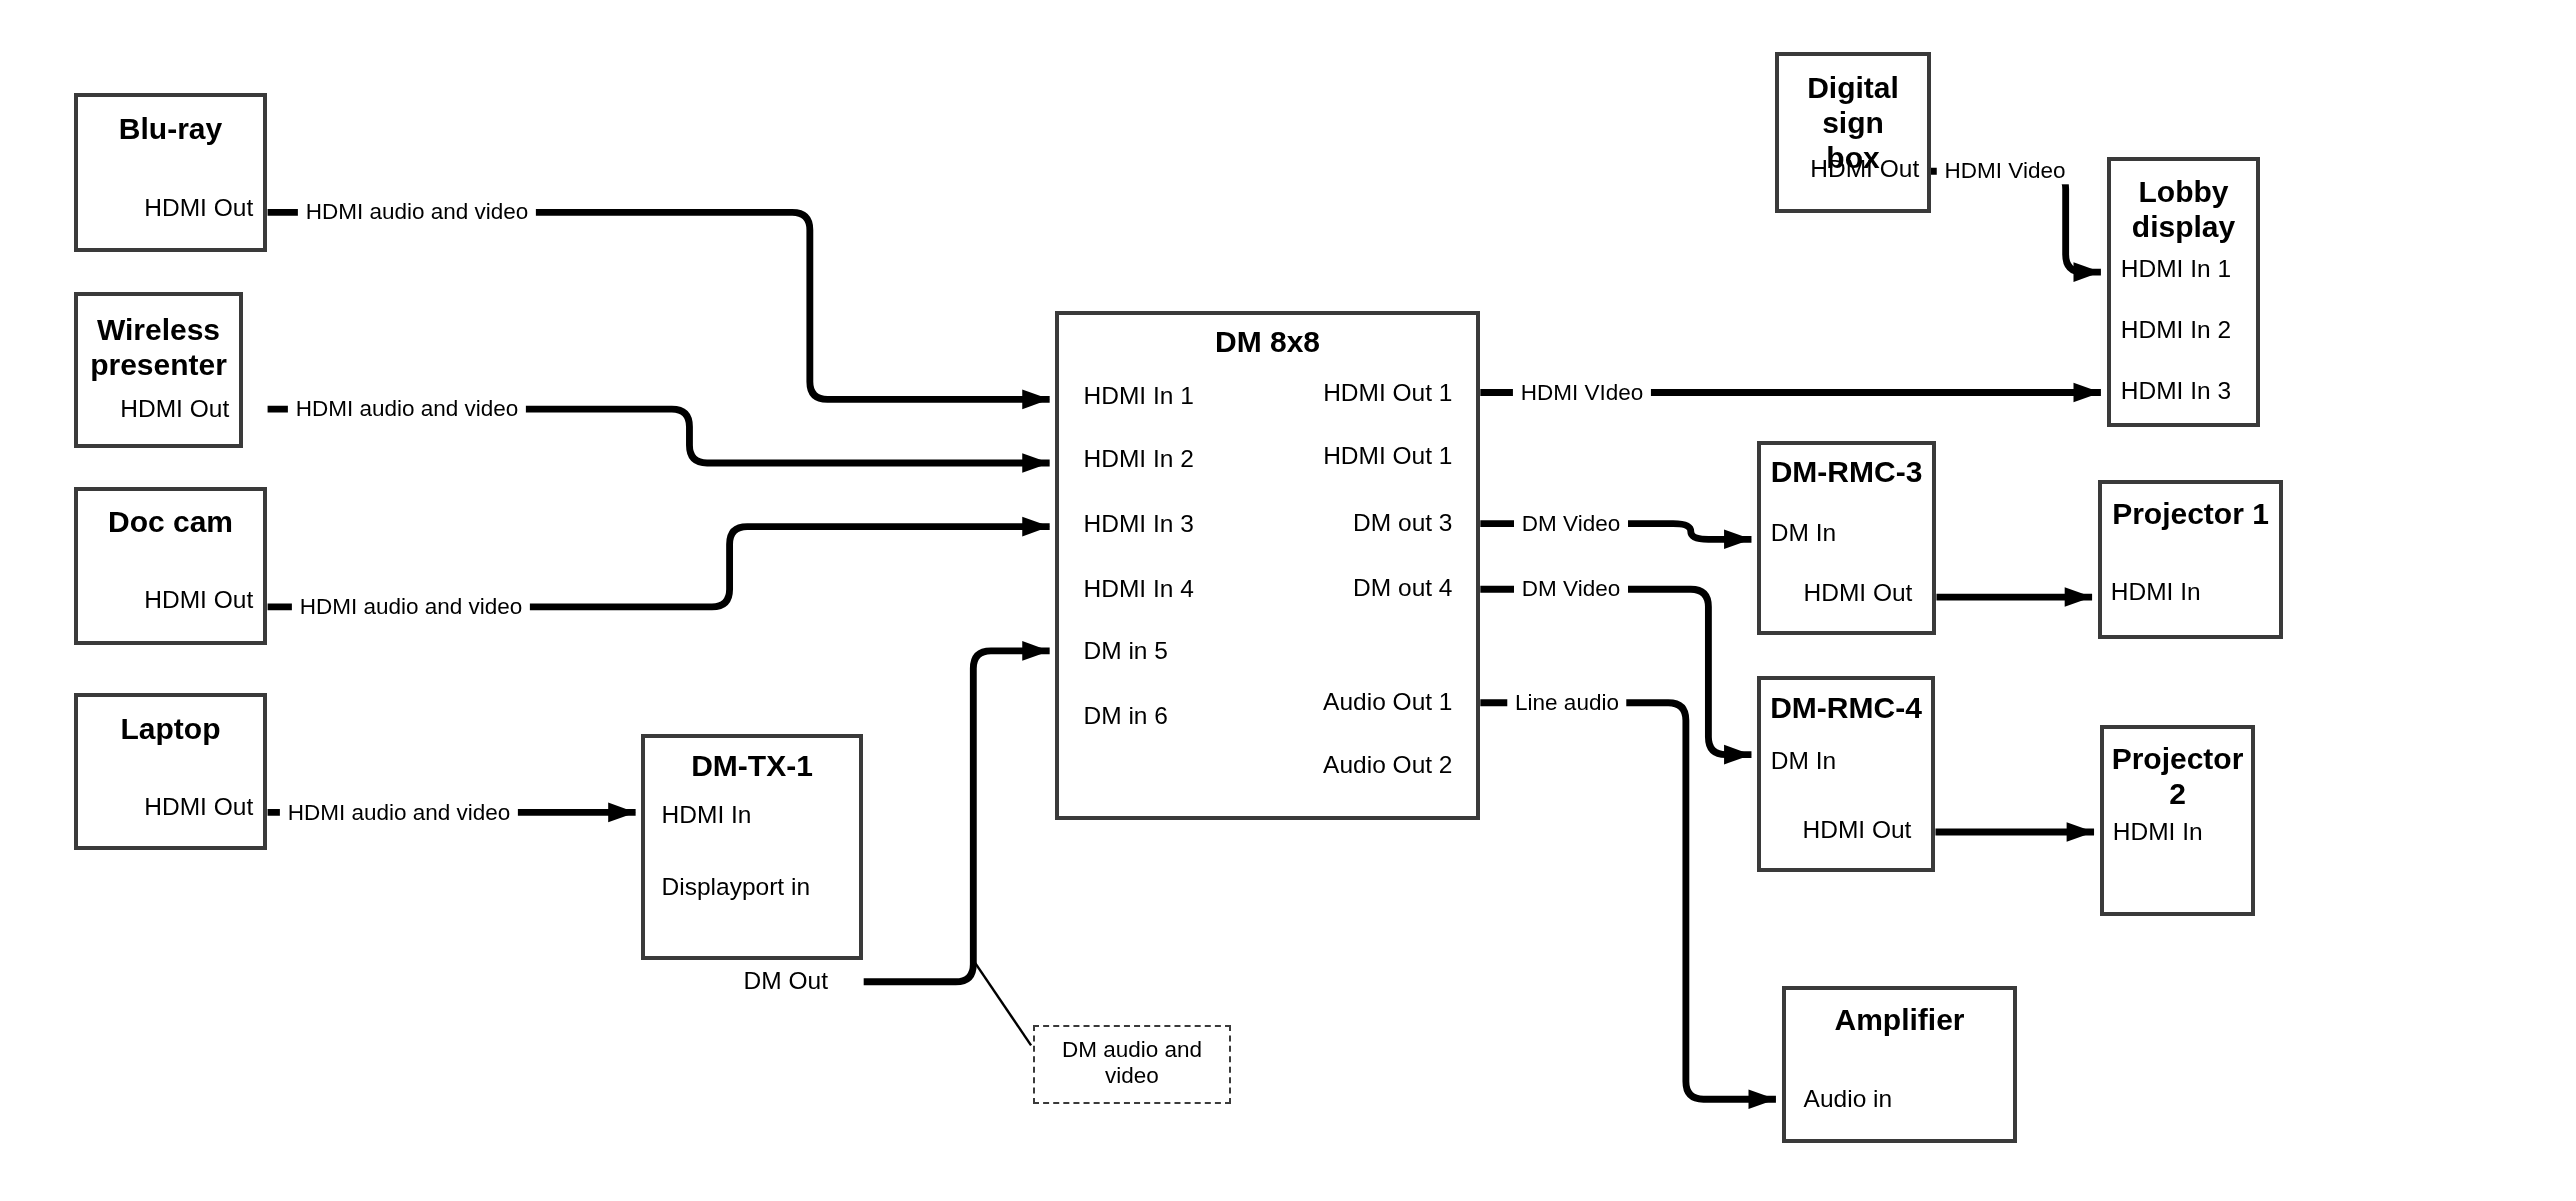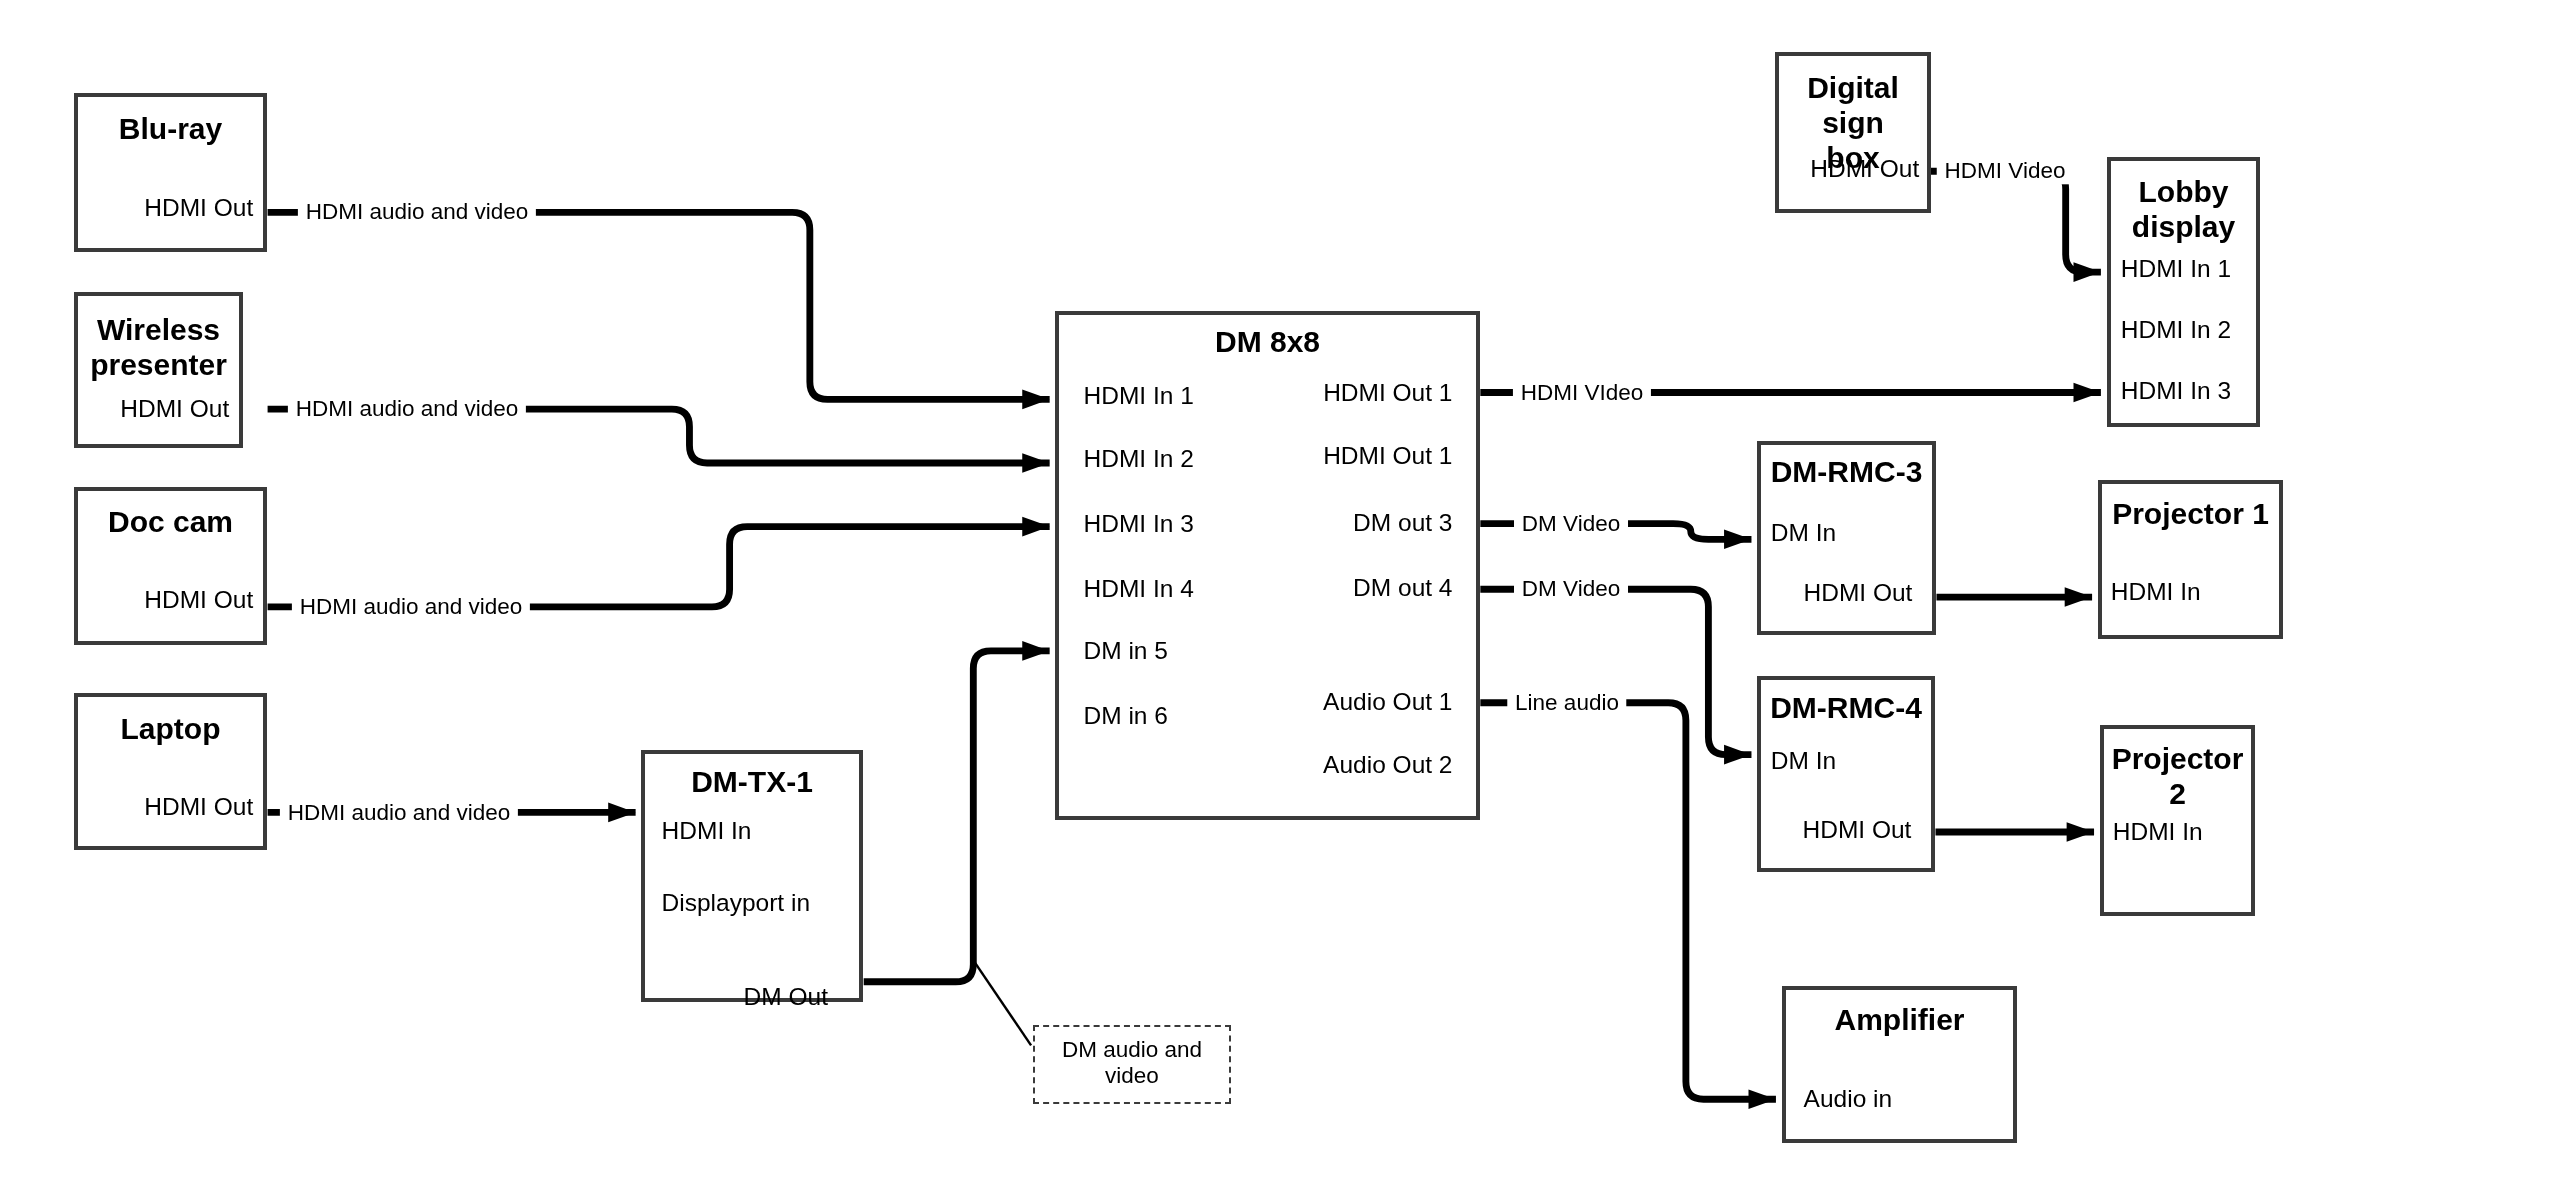--- a/index.html
+++ b/index.html
@@ -95,21 +95,21 @@
   <div class="node" style="left:74px;top:487px;width:193px;height:158px;">
     <div class="title" style="top:12.7px;">Doc cam</div>
     <div class="port" style="top:94px;right:9.8px;">HDMI Out</div>
   </div>
 
   <div class="node" style="left:74px;top:693px;width:193px;height:157px;">
     <div class="title" style="top:13.7px;">Laptop</div>
     <div class="port" style="top:95px;right:9.8px;">HDMI Out</div>
   </div>
 
-  <div class="node" style="left:641px;top:734px;width:222px;height:252px;margin-top:16px;">
+  <div class="node" style="left:641px;top:734px;width:222px;height:226px;">
     <div class="title" style="top:9.8px;">DM-TX-1</div>
     <div class="port" style="top:62px;left:16.6px;">HDMI In</div>
     <div class="port" style="top:134px;left:16.6px;">Displayport in</div>
     <div class="port" style="top:228px;right:31px;">DM Out</div>
   </div>
 
   <div class="node" style="left:1055px;top:311px;width:425px;height:509px;">
     <div class="title" style="top:8.8px;">DM 8x8</div>
     <div class="port" style="top:66px;left:24.5px;">HDMI In 1</div>
     <div class="port" style="top:129px;left:24.5px;">HDMI In 2</div>

